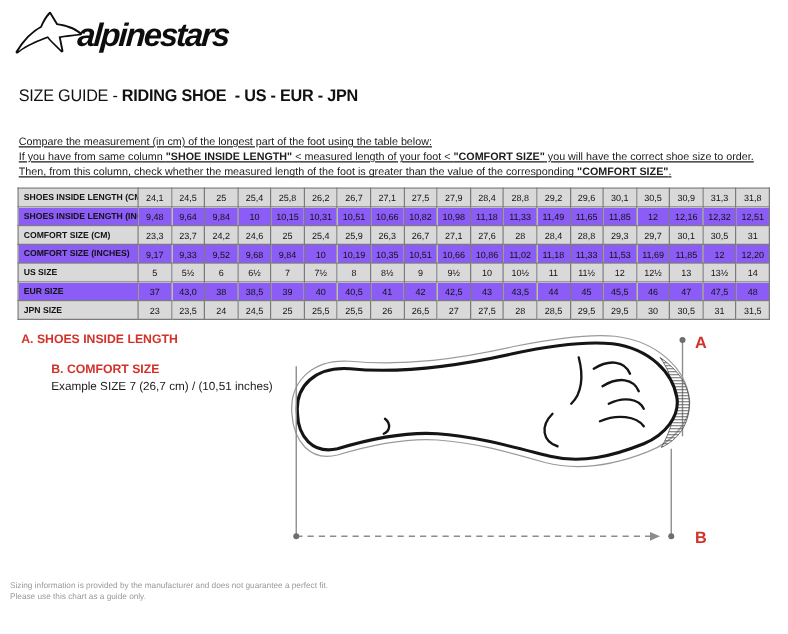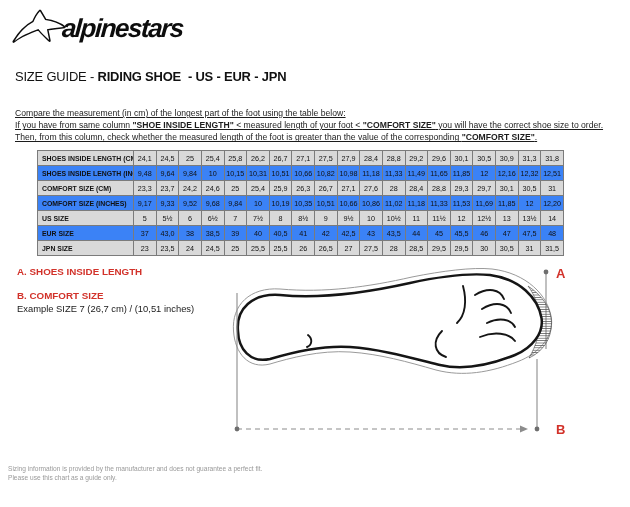--- a/index.html
+++ b/index.html
@@ -16,35 +16,35 @@
   
   .heading { position:absolute; left:15px; top:69px; font-size:13.5px; color:#111;
              letter-spacing:-0.2px; transform:scaleX(.96); transform-origin:left; white-space:pre; }
   .heading b { font-weight:bold; }
 
   
   .intro { position:absolute; left:15px; top:107px; font-size:8.6px; color:#1c1c1c; line-height:12.2px;text-decoration:underline; }
   .intro b { font-weight:bold; }
 
   
-  table.size-table { position:absolute; left:14px; top:150px; width:527px;
-                     border-collapse:collapse; table-layout:fixed;margin-left:23px; }
+  table.size-table { position:absolute; left:14px; top:150px; width:602px;
+                     border-collapse:collapse; table-layout:fixed; }
   table.size-table th, table.size-table td {
       border:1px solid var(--border-gray); height:15px; padding:0;
       font-size:7.2px; color:#111; text-align:center; vertical-align:middle;
       overflow:hidden; white-space:nowrap; }
   table.size-table th { text-align:left; padding-left:4px; font-weight:bold; font-size:6.9px; }
-  table.size-table tr { background:#3b82f6; }
+  table.size-table tr { background:#8b5cf6; }
   table.size-table tr.shaded { background:var(--row-shade); }
 
   
   .legend { position:absolute; left:17px; top:266px; }
   .legend .lg-title { color:var(--accent-red); font-weight:bold; font-size:9.8px; margin-bottom:2px; }
   .legend .lg-example { font-size:9.4px; color:#1a1a1a; }
-  .legend .block-b { margin-top:13px; }
+  .legend .block-b { margin-top:13px;margin-left:24px; }
 
   
   .diagram { position:absolute; left:180px; top:253px; width:445px; height:200px; }
 
   
   .footer { position:absolute; left:8px; top:464px; font-size:6.6px; line-height:9.4px;
             color:var(--footer-gray); }
 </style>
 </head>
 <body>

